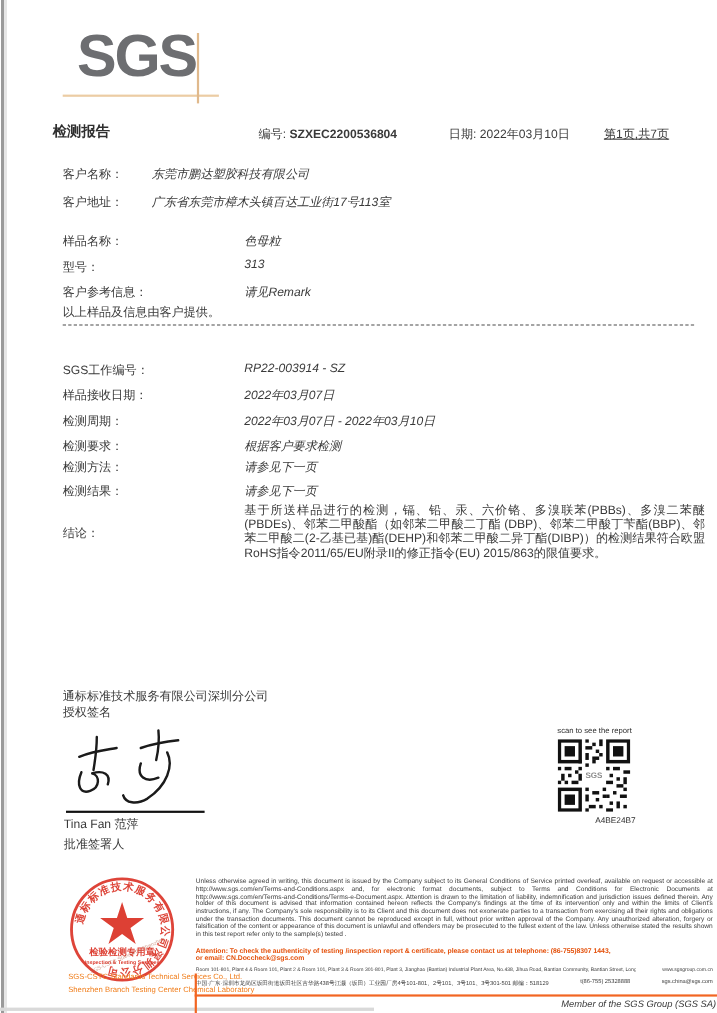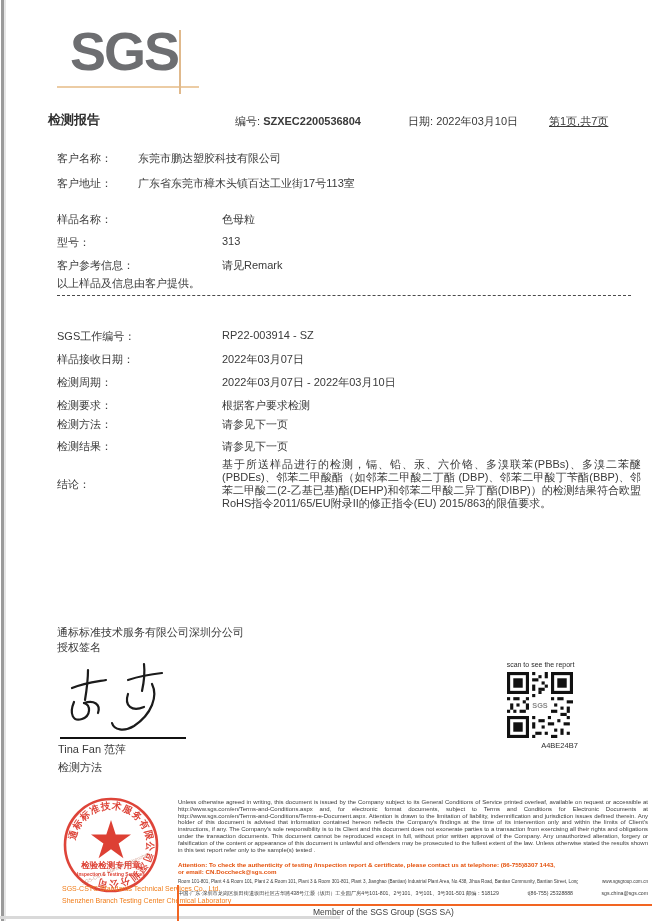--- a/index.html
+++ b/index.html
@@ -20,21 +20,21 @@
   
   .title { left:48px; top:111px; font-size:13px; font-weight:bold; color:#2f2f2f; }
   .hno { left:235px; top:114px; font-size:11px; }
   .hdate { left:408px; top:114px; font-size:11px; }
   .hpage { left:549px; top:114px; font-size:11px;text-decoration:underline; }
 
   .row { position:absolute; left:57px; font-size:11px; display:flex; color:#3a3a3a; }
   .lbl { flex:0 0 auto; }
   .w81 { width:81px; }
   .w165 { width:165px; }
-  .val { flex:1; }
+  .val { flex:1;font-style:italic; }
   .dashline { left:57px; top:295px; width:574px; border-top:1.5px dashed #4a4a4a; }
 
   .conc-row { position:absolute; left:57px; top:458px; font-size:11px; display:flex; width:584px;align-items:center; }
   .conc-text { width:419px; line-height:13px; text-align:justify; }
 
   .sig-company { left:57px; top:625px; font-size:11px; }
   .sig-auth { left:57px; top:640px; font-size:11px; }
   .sig-svg { left:58px; top:658px; }
   .sig-line { left:60px; top:737px; width:126px; height:2px; background:#111; }
   .sig-name { left:58px; top:742px; font-size:11px; }
@@ -51,21 +51,21 @@
   .legal { left:178px; top:799px; width:470px; font-size:6px; line-height:6.8px;
     text-align:justify; color:#3c3c3c; }
   .attention { left:178px; top:861px; width:470px; font-size:6.2px; line-height:7px;
     font-weight:bold; color:#e4500a; }
   .addr-en { left:178px; top:879px; width:470px; font-size:4.6px; color:#3c3c3c;
     display:flex; justify-content:space-between; }
   .addr-cn { left:178px; top:890px; width:470px; font-size:5.2px; color:#3c3c3c;
     display:flex; justify-content:space-between; }
   .foot-hline { left:177px; top:904px; width:475px; height:2px; background:#f26522; }
   .foot-vline { left:177px; top:885px; width:2px; height:36px; background:#f26522; }
-  .member { left:313px; top:907px; width:305px; text-align:left; font-size:8.5px; color:#3c3c3c; }
+  .member { left:346px; top:907px; width:305px; text-align:right; font-size:8.5px; color:#3c3c3c;font-style:italic; }
 </style>
 </head>
 <body>
 
 <div class="page">
 
   <div class="abs edge-left"></div>
   <div class="abs edge-bottom"></div>
 
   <div class="abs logo-text">SGS</div>
@@ -149,21 +149,21 @@
       <path d="M16 44 C11 56 15 64 24 61 C33 58 33 47 26 45"></path>
       <path d="M26 45 C36 42 43 46 40 55"></path>
       <path d="M70 22 C82 18 94 16 104 15"></path>
       <path d="M86 6 C87 15 86 24 84 33"></path>
       <path d="M70 36 C66 48 74 54 86 49"></path>
       <path d="M94 26 C100 38 94 56 76 68 C66 74 56 72 54 65"></path>
     </g>
   </svg>
   <div class="abs sig-line"></div>
   <div class="abs sig-name">Tina Fan 范萍</div>
-  <div class="abs sig-title">检测方法</div>
+  <div class="abs sig-title">批准签署人</div>
 
   <div class="abs qr-caption">scan to see the report</div>
   <svg class="abs qr-box" width="66" height="66" viewBox="0 0 63 63">
     <rect x="0" y="0" width="63" height="63" fill="#ffffff"></rect>
     <g fill="#111111">
       <rect x="0" y="0" width="21" height="21"></rect>
         <rect x="42" y="0" width="21" height="21"></rect>
         <rect x="0" y="42" width="21" height="21"></rect>
     </g>
     <g fill="#ffffff">

